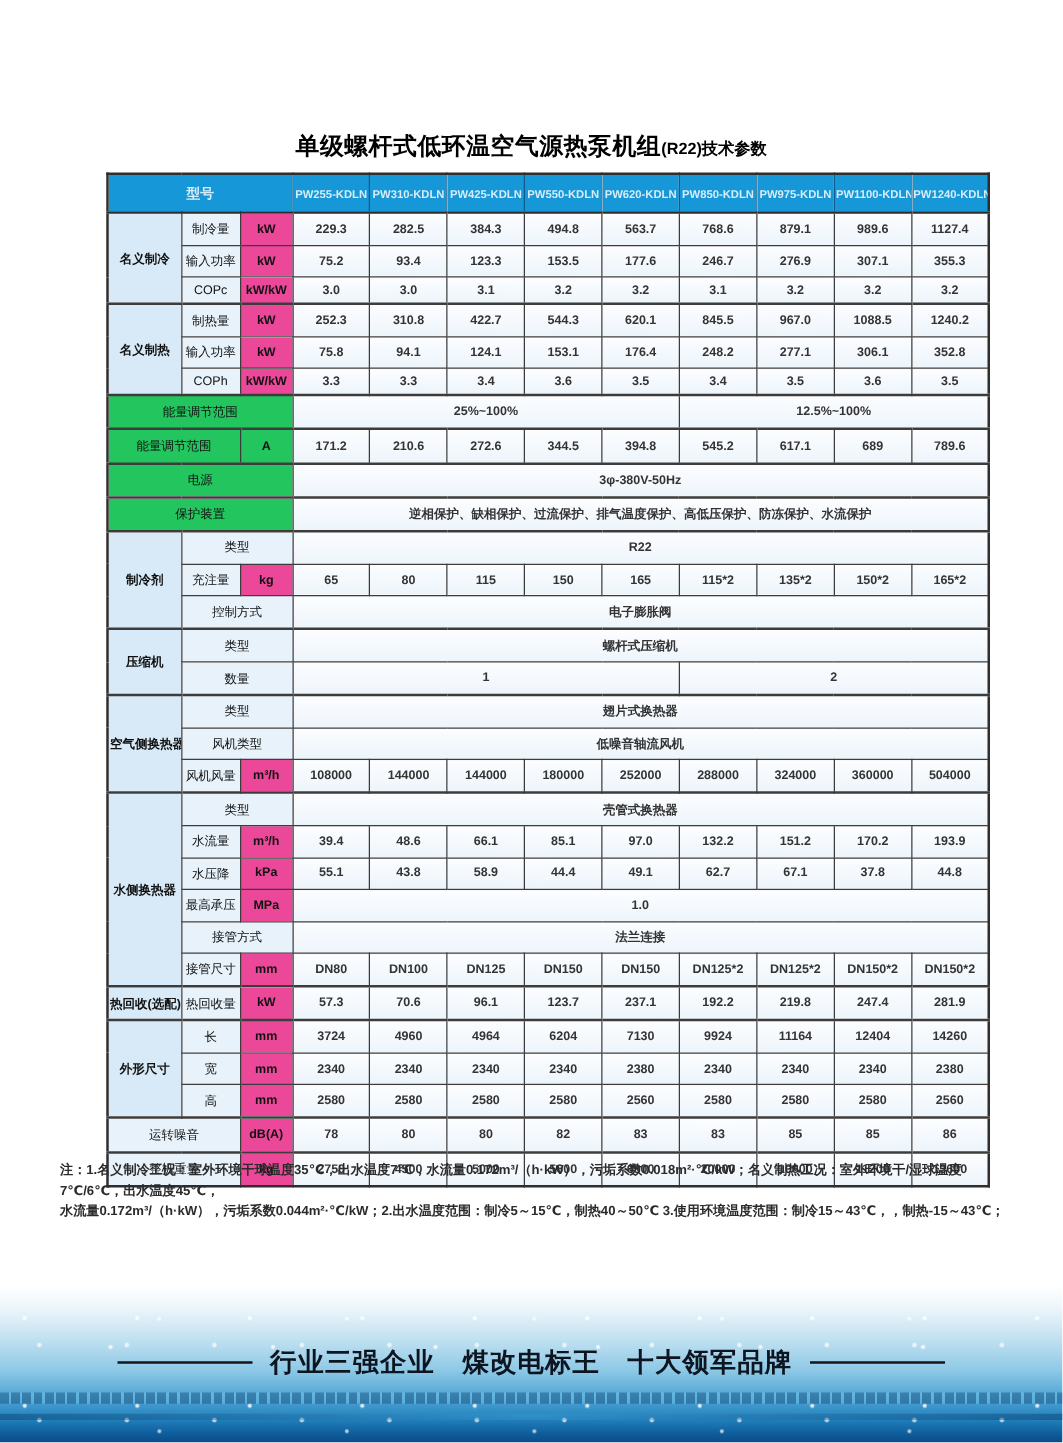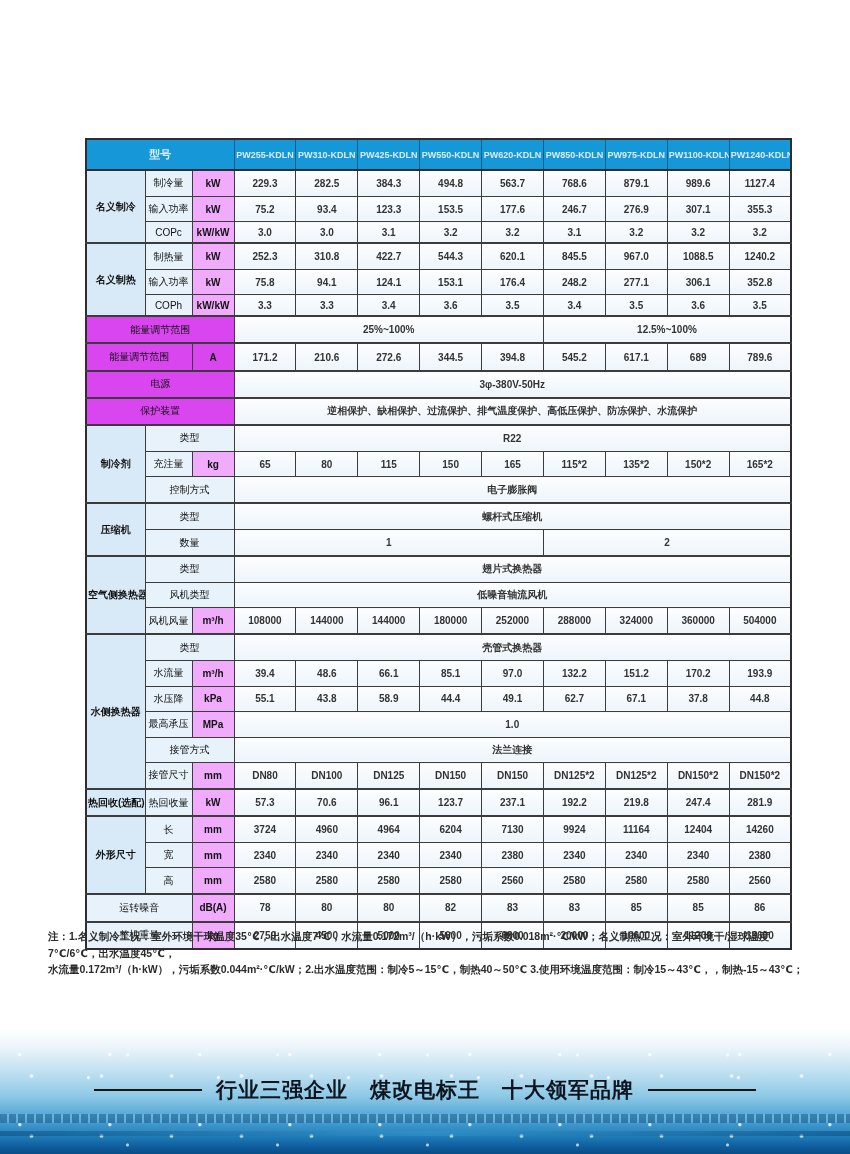--- a/index.html
+++ b/index.html
@@ -20,23 +20,23 @@
     border:1px solid #3c3c3c;text-align:center;vertical-align:middle;
     font-size:10px;padding:0 1px;overflow:hidden;white-space:nowrap;
   }
   table.spec thead th{
     background:#1697d8;color:#d7ecf9;font-weight:bold;height:29px;
     font-size:9px;border-color:#0d5c8c;border-bottom:2px solid #2e2e2e;
   }
   table.spec thead th.mh{font-size:11px;}
   td.group{background:#d8eaf7;font-weight:bold;color:#111;font-size:9.5px;}
   td.label{background:#e7f2fa;font-weight:normal;color:#111;}
-  td.unit{background:#f0abfc;font-weight:bold;color:#111;}
+  td.unit{background:#ec4899;font-weight:bold;color:#111;}
   td.value{background:linear-gradient(180deg,#fcfdff 0%,#edf5fb 100%);color:#333;font-weight:bold;}
-  tr.plain td.label,tr.plain td.unit{background:#d946ef;}
+  tr.plain td.label,tr.plain td.unit{background:#22c55e;}
   tr.sec td{border-top-width:2px;}
   td.dstart,th.dstart{border-left-width:2px;}
   td.vdiv,th.vdiv{border-left-width:2px;}
   
   .notes{
     position:absolute;left:48px;top:928px;width:760px;
     font-size:10.5px;line-height:16.5px;color:#2b2b2b;font-weight:600;text-align:left;
   }
   
   .banner{
@@ -63,20 +63,23 @@
     display:flex;align-items:center;justify-content:center;gap:14px;
   }
   .slogan-line{width:108px;height:2.5px;background:#161616;}
   .slogan-text{font-size:21px;font-weight:bold;color:#0d1520;letter-spacing:1px;white-space:nowrap;}
 </style>
 </head>
 <body>
 
 <div class="page">
 
+  <div class="title">
+    <span class="main">单级螺杆式低环温空气源热泵机组</span><span class="suffix">(R22)技术参数</span>
+  </div>
 
   <table class="spec">
     <colgroup>
       <col style="width:59px">
         <col style="width:47px">
         <col style="width:42px">
       <col style="width:61.9px">
         <col style="width:61.9px">
         <col style="width:61.9px">
       <col style="width:61.9px">

